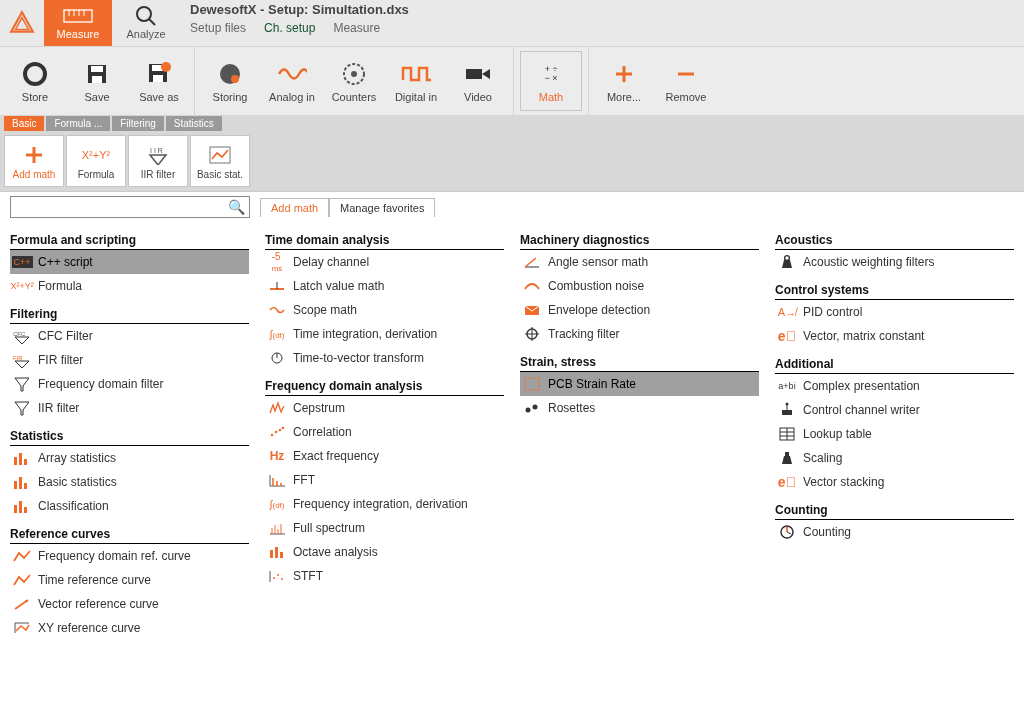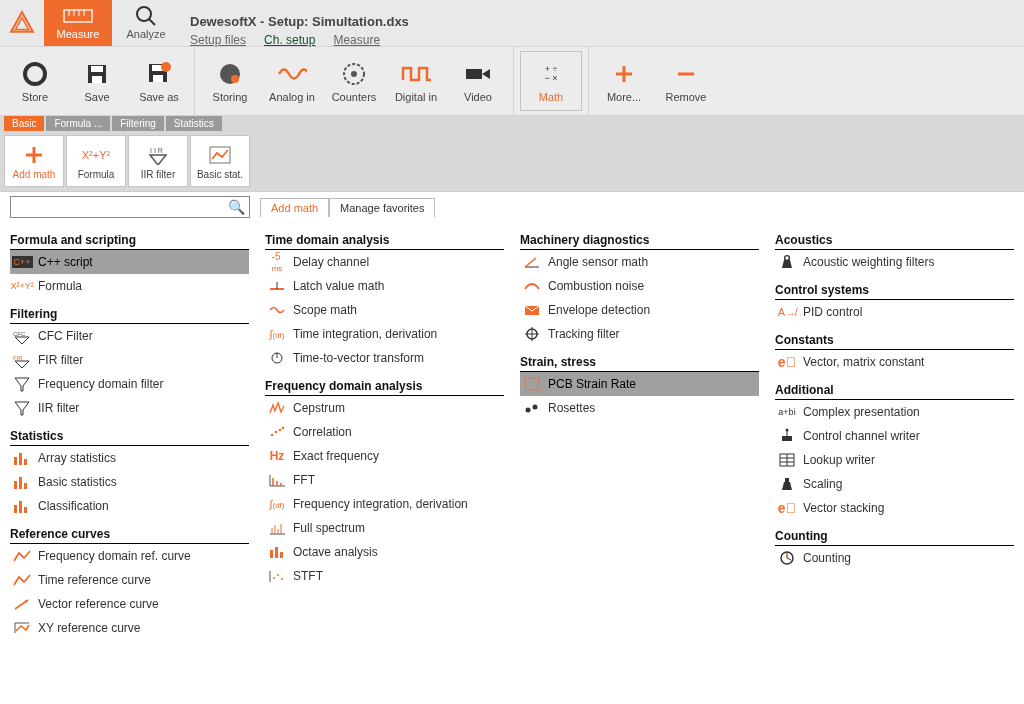--- a/index.html
+++ b/index.html
@@ -5,24 +5,24 @@
   * { box-sizing: border-box; margin: 0; padding: 0; font-family: "Segoe UI", Tahoma, sans-serif; }
   body { width: 1024px; height: 704px; background: #fff; font-size: 12px; color: #333; overflow: hidden; }
 
   
   .top-strip { height: 46px; background: #e9e9e9; display: flex; align-items: stretch; }
   .logo { width: 44px; display:flex; align-items:center; justify-content:center; }
   .logo svg { width: 26px; height: 26px; }
   .ts-btn { width: 68px; display:flex; flex-direction:column; align-items:center; justify-content:center; cursor:pointer; font-size:11px; color:#555; }
   .ts-btn.active { background:#ef6c2d; color:#fff; }
   .ts-icon { height:20px; display:flex; align-items:center; justify-content:center; margin-bottom:2px; }
-  .title-block { flex:1; padding: 14px 10px; }
+  .title-block { flex:1; padding: 2px 10px; }
   .app-title { font-size:13px; font-weight:bold; color:#444; }
   .sub-tabs { display:flex; gap:18px; margin-top:4px; font-size:12px; }
-  .sub-tab { color:#666; cursor:pointer;text-decoration:underline; }
+  .sub-tab { color:#666; cursor:pointer; }
   .sub-tab.active { color:#14532d; }
 
   
   .toolbar2 { height: 70px; background:#ececec; border-top:1px solid #d4d4d4; border-bottom:1px solid #d4d4d4; display:flex; align-items:stretch; }
   .tb2-group { display:flex; align-items:stretch; border-right:1px solid #d4d4d4; padding:0 4px; }
   .tb2-btn { width:62px; display:flex; flex-direction:column; align-items:center; justify-content:center; cursor:pointer; font-size:11px; color:#444; }
   .tb2-btn.active { color:#ef6c2d; }
   .tb2-btn.boxed { border:1px solid #c5c5c5; margin:4px 2px; }
   .tb2-icon { height:30px; width:30px; display:flex; align-items:center; justify-content:center; margin-bottom:2px; }
 
@@ -558,21 +558,20 @@
         </span>
         <span>Acoustic weighting filters</span>
       </div>
       <div class="cat-head">Control systems</div>
       <div class="item">
         <span class="item-icon">
           <span style="color:#ef6c2d;font-size:11px;">A↛</span>
         </span>
         <span>PID control</span>
       </div>
-      <div class="cat-head">Constants</div>
       <div class="item">
         <span class="item-icon">
           <span style="color:#ef6c2d;font-size:14px;font-weight:bold;">e⃗</span>
         </span>
         <span>Vector, matrix constant</span>
       </div>
       <div class="cat-head">Additional</div>
       <div class="item">
         <span class="item-icon">
           <span style="font-size:9px;color:#333;">a+bi</span>
@@ -591,21 +590,21 @@
       </div>
       <div class="item">
         <span class="item-icon">
           <svg width="16" height="14">
             <rect x="1" y="1" width="14" height="12" fill="none" stroke="#333"></rect>
             <line x1="1" y1="5" x2="15" y2="5" stroke="#333"></line>
             <line x1="1" y1="9" x2="15" y2="9" stroke="#333"></line>
             <line x1="8" y1="1" x2="8" y2="13" stroke="#333"></line>
           </svg>
         </span>
-        <span>Lookup writer</span>
+        <span>Lookup table</span>
       </div>
       <div class="item">
         <span class="item-icon">
           <svg width="16" height="16">
             <path d="M3 14 L13 14 L11 6 L5 6 Z" fill="#333"></path>
             <rect x="6" y="2" width="4" height="4" fill="#333"></rect>
           </svg>
         </span>
         <span>Scaling</span>
       </div>

